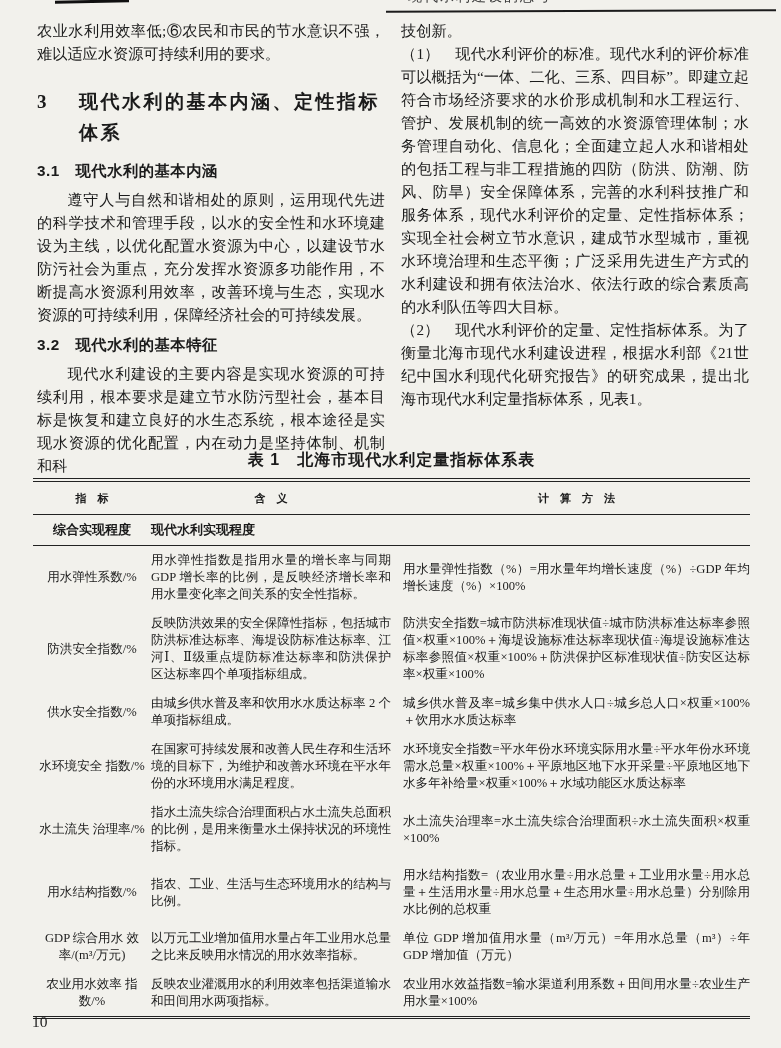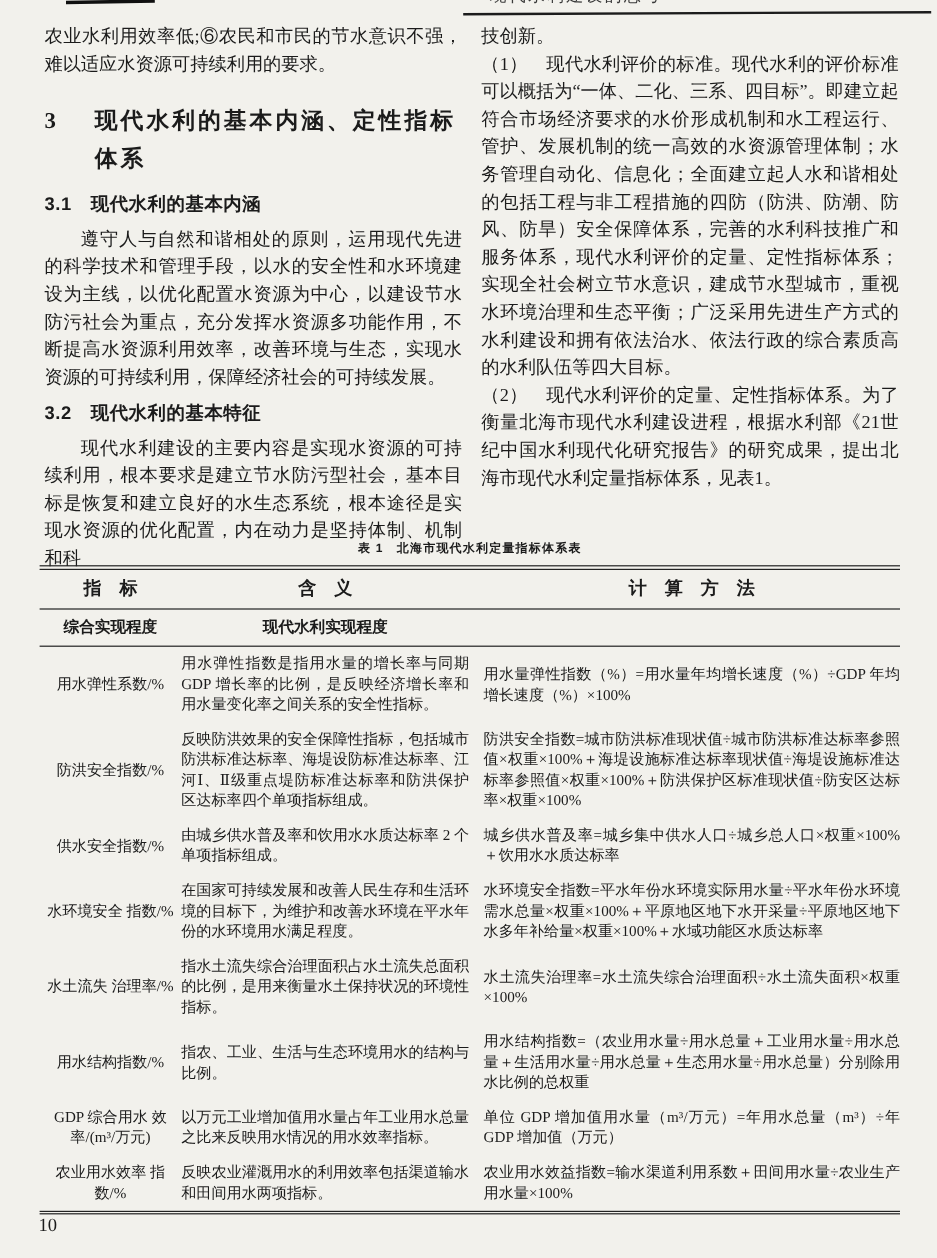--- a/index.html
+++ b/index.html
@@ -19,32 +19,32 @@
   .columns{position:absolute;left:37px;top:19px;width:712px;display:flex;gap:16px;}
   .col{width:352px;}
   .col p{margin:0;font-size:15.2px;line-height:23px;text-align:justify;}
   .col p.indent{text-indent:2em;}
   .h2{display:flex;font-weight:bold;font-size:19px;line-height:31px;margin:21px 0 11px;letter-spacing:2.5px;}
   .h2 .num{width:42px;flex-shrink:0;letter-spacing:0;}
   .h3{font-weight:bold;font-size:15.3px;line-height:23px;margin:7px 0 6px;font-family:"Liberation Sans","DejaVu Sans",sans-serif;letter-spacing:0.5px;}
 
   
   .table-wrap{position:absolute;left:33px;top:450px;width:717px;}
-  .tbl-title{text-align:center;font-size:10px;font-weight:bold;margin:0 0 7px 0;letter-spacing:1px;font-family:"Liberation Sans","DejaVu Sans",sans-serif;}
+  .tbl-title{text-align:center;font-size:16px;font-weight:bold;margin:0 0 7px 0;letter-spacing:1px;font-family:"Liberation Sans","DejaVu Sans",sans-serif;}
   .tbl{border-top:4px double #222;border-bottom:3px double #222;}
   .tr{display:flex;align-items:center;}
   .td1{width:118px;flex-shrink:0;text-align:center;padding:0 4px;box-sizing:border-box;}
   .td2{width:252px;flex-shrink:0;padding-right:12px;box-sizing:border-box;text-align:justify;}
   .td3{flex:1;text-align:justify;}
-  .tr.hdr{font-family:"Liberation Sans","DejaVu Sans",sans-serif;font-weight:bold;font-size:15px;line-height:18px;
+  .tr.hdr{font-family:"Liberation Sans","DejaVu Sans",sans-serif;font-weight:bold;font-size:11px;line-height:18px;
           border-bottom:1px solid #222;padding:7px 0;}
   .tr.hdr .td2,.tr.hdr .td3{text-align:center;}
   .tr.summary{font-family:"Liberation Sans","DejaVu Sans",sans-serif;font-weight:bold;font-size:13px;line-height:18px;
           border-bottom:1px solid #222;padding:6px 0;}
-  .tr.summary .td2{text-align:center;}
+  .tr.summary .td2{text-align:left;}
   .tr.row{font-size:12.6px;line-height:17px;padding:6px 0;}
 
   .page-number{position:absolute;left:32px;top:1013px;font-size:15.5px;}
 </style>
 </head>
 <body>
 
 <div class="top-mark"></div>
 <div class="header-clip">
   <span>现代水利建设的思考</span>

